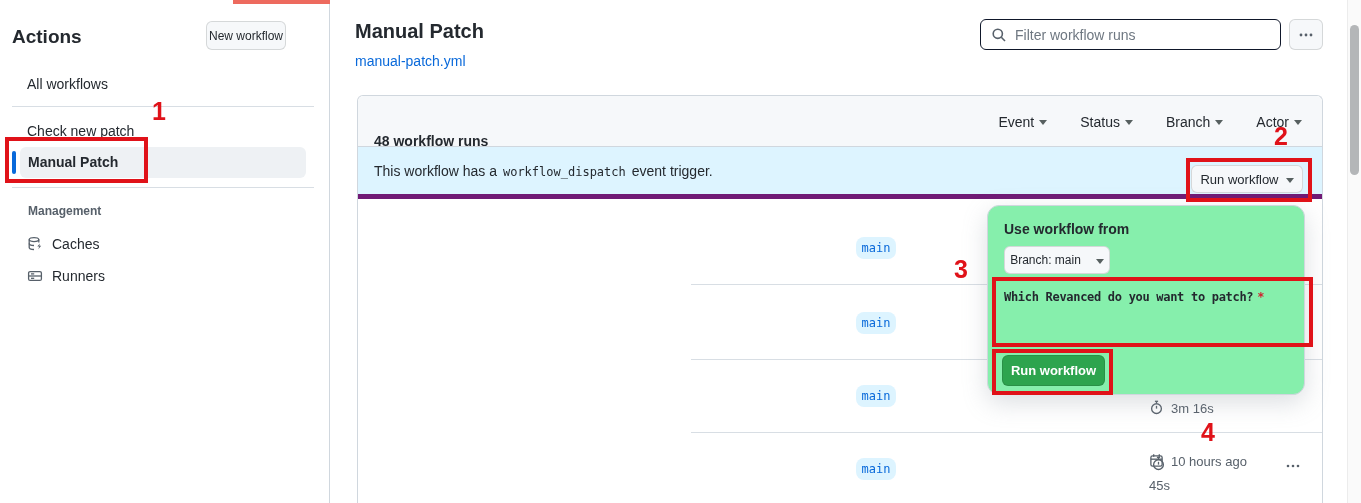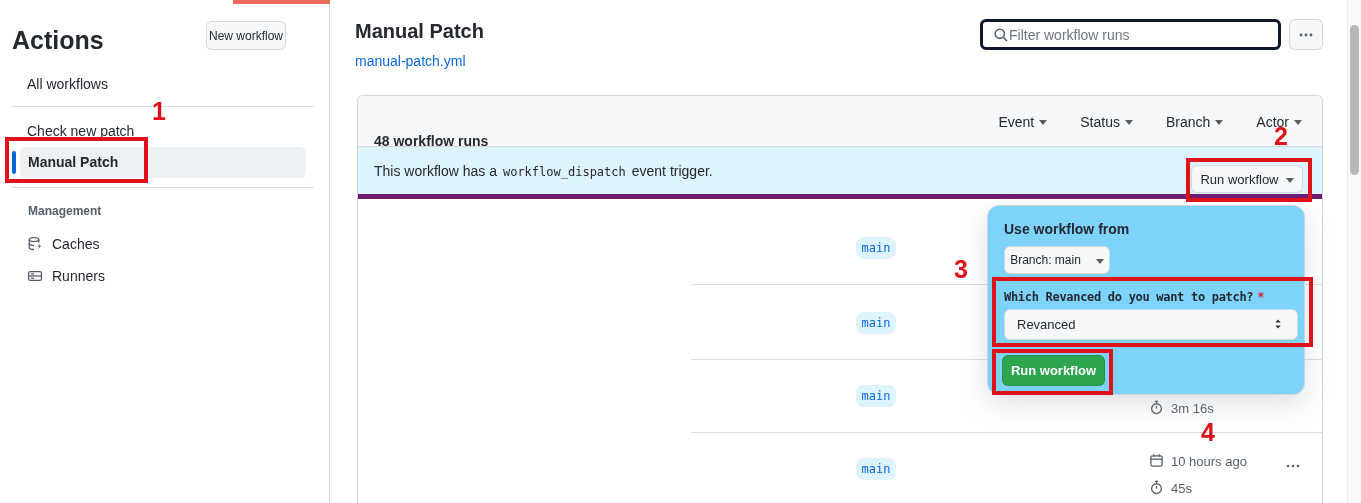--- a/index.html
+++ b/index.html
@@ -10,21 +10,21 @@
     font-family: "Liberation Sans", "DejaVu Sans", sans-serif; font-size: 14px;
   }
   .abs { position: absolute; }
   .mono { font-family: "DejaVu Sans Mono", "Liberation Mono", monospace; }
 
   
   .top-red-bar { left:233px; top:0; width:97px; height:4px; background:#ed6a5e; z-index:25; }
 
   
   .sidebar { left:0; top:0; width:330px; height:503px; border-right:1px solid #d0d7de; background:#fff; }
-  .sidebar-title { left:12px; top:26px; font-size:25px; font-weight:bold; }
+  .sidebar-title { left:12px; top:26px; font-size:19px; font-weight:bold; }
   .btn-default {
     background:#f6f8fa; border:1px solid rgba(27,31,36,0.15); border-radius:6px;
     color:#24292f; display:flex; align-items:center; justify-content:center; cursor:pointer;
   }
   .new-workflow-btn { left:206px; top:21px; width:80px; height:29px; font-size:12px; }
   .nav-item { left:27px; font-size:14px; color:#24292f; cursor:pointer; }
   .nav-all { top:76px; }
   .nav-check { top:123px; }
   .side-divider { left:12px; width:302px; height:1px; background:#d8dee4; }
   .div1 { top:106px; } .div2 { top:187px; }
@@ -33,21 +33,21 @@
   .nav-selected-bar { left:12px; top:151px; width:4px; height:23px; background:#0969da; border-radius:2px; }
   .mgmt-label { left:28px; top:204px; font-size:12px; font-weight:bold; color:#57606a; }
   .mgmt-item { display:flex; align-items:center; gap:9px; left:27px; font-size:14px; cursor:pointer; }
   .mgmt-caches { top:236px; } .mgmt-runners { top:268px; }
   .icon16 { width:16px; height:16px; display:inline-block; flex:none; }
 
   
   .page-title { left:355px; top:20px; font-size:20px; font-weight:600; }
   .file-link { left:355px; top:53px; font-size:14px; color:#0969da; cursor:pointer; }
   .search-box { left:980px; top:19px; width:301px; height:31px; background:#fff;
-    border:3px solid #0f172a; border-radius:6px; display:flex; align-items:center; padding:0 10px; }
+    border:1px solid #0f172a; border-radius:6px; display:flex; align-items:center; padding:0 10px; gap:8px; }
   .search-box input { border:none; outline:none; flex:1; font-size:14px; background:transparent;
     font-family:"Liberation Sans","DejaVu Sans",sans-serif; color:#24292f; }
   .search-box input::placeholder { color:#6e7781; }
   .kebab-btn { left:1289px; top:19px; width:34px; height:31px; }
 
   
   .panel { left:357px; top:95px; width:966px; height:408px;
     border:1px solid #d0d7de; border-bottom:none; border-radius:6px 6px 0 0; background:#fff; }
   .panel-header { position:absolute; left:0; top:0; width:100%; height:51px; background:#f6f8fa;
     border-bottom:1px solid #d0d7de; border-radius:6px 6px 0 0; display:flex; align-items:center; }
@@ -64,26 +64,26 @@
   .banner-run-btn { position:absolute; left:833px; top:18px; width:112px; height:28px; font-size:13px; gap:7px; }
   .row-divider { position:absolute; left:333px; width:631px; height:1px; background:#d8dee4; }
   .rd1 { top:188px; } .rd2 { top:263px; } .rd3 { top:336px; }
   .branch-badge { position:absolute; left:498px; width:40px; height:22px; background:#ddf4ff; color:#0969da;
     font-family:"DejaVu Sans Mono","Liberation Mono",monospace; font-size:12px; border-radius:8px;
     display:flex; align-items:center; justify-content:center; cursor:pointer; }
   .bb1 { top:141px; } .bb2 { top:216px; } .bb3 { top:289px; } .bb4 { top:362px; }
   .meta { position:absolute; left:791px; display:flex; align-items:center; gap:6px;
     color:#57606a; font-size:13px; }
   .meta-r3 { top:304px; }
-  .meta-r4a { top:357px; } .meta-r4b { top:384px; }
+  .meta-r4a { top:357px; } .meta-r4b { top:360px;flex-direction:column; }
   .row-kebab { position:absolute; left:921px; top:360px; width:28px; height:20px; background:none;
     border:none; cursor:pointer; display:flex; align-items:center; justify-content:center; }
 
   
-  .popup { left:987px; top:205px; width:318px; height:190px; background:#7dd3fc; z-index:10;
+  .popup { left:987px; top:205px; width:318px; height:190px; background:#86efac; z-index:10;
     border:1px solid #d0d7de; border-radius:12px; box-shadow:0 8px 24px rgba(140,149,159,0.3); }
   .popup-heading { position:absolute; left:16px; top:15px; font-size:14px; font-weight:bold; }
   .branch-btn { position:absolute; left:16px; top:40px; width:106px; height:28px; font-size:12px; gap:15px; }
   .input-label { position:absolute; left:16px; top:84px; font-size:12px; font-weight:bold;
     font-family:"DejaVu Sans Mono","Liberation Mono",monospace; letter-spacing:-0.3px; }
   .req { color:#cf222e; margin-left:4px; }
   .popup-select { position:absolute; left:16px; top:103px; width:294px; height:31px;
     background:#f6f8fa; border:1px solid #d0d7de; border-radius:6px; display:flex; align-items:center;
     justify-content:space-between; padding:0 10px 0 12px; font-size:13px; cursor:pointer; }
   .run-green-btn { position:absolute; left:14px; top:149px; width:103px; height:31px;
@@ -265,29 +265,20 @@
 
   <div class="abs popup">
     <div class="popup-heading">Use workflow from</div>
     <button class="btn-default branch-btn">
       <span>Branch: main</span>
       <span class="caret"></span>
     </button>
     <div class="input-label">
       <span>Which Revanced do you want to patch?</span><span class="req">*</span>
     </div>
-    <div class="popup-select">
-      <span>Revanced</span>
-      <span class="icon16">
-        <svg viewBox="0 0 16 16" width="14" height="14" fill="#24292f">
-          <path d="M8 2.8l3 3.4H5z"></path>
-            <path d="M8 13.2l-3-3.4h6z"></path>
-        </svg>
-      </span>
-    </div>
     <button class="run-green-btn">Run workflow</button>
   </div>
 
   <div class="red-box box1"></div>
   <div class="red-box box2"></div>
   <div class="red-box box3"></div>
   <div class="red-box box4"></div>
   <div class="red-num num1">1</div>
   <div class="red-num num2">2</div>
   <div class="red-num num3">3</div>

